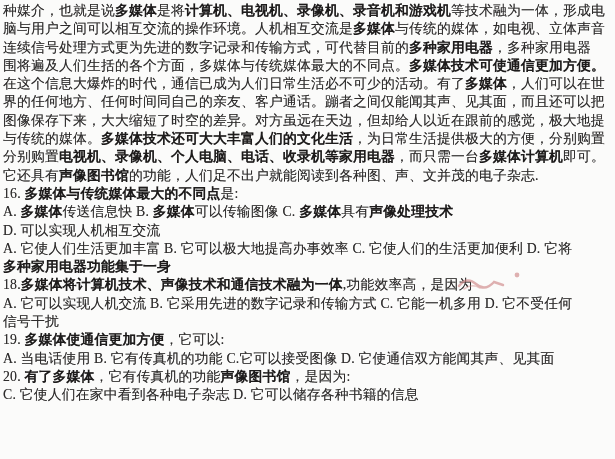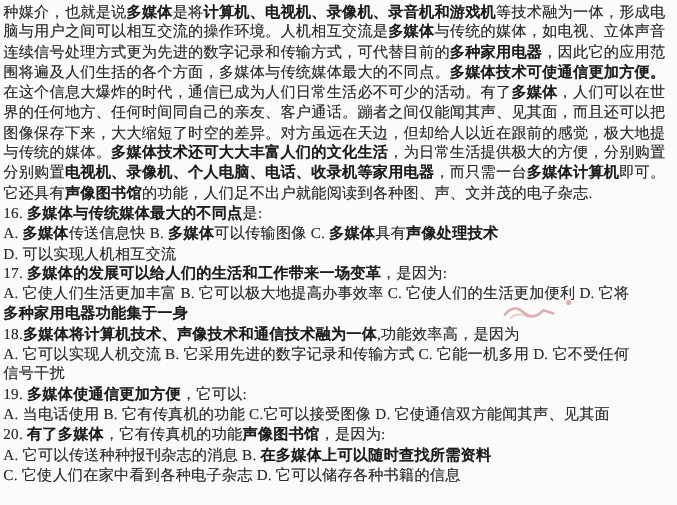--- a/index.html
+++ b/index.html
@@ -33,41 +33,39 @@
   }
 </style>
 </head>
 <body>
 
 <div class="page">
 
   <div>
       <div class="line"><span>种媒介，也就是说</span><span class="kw">多媒体</span><span>是将</span><span class="kw">计算机、电视机、录像机、录音机和游戏机</span><span>等技术融为一体，形成电</span></div>
       <div class="line"><span>脑与用户之间可以相互交流的操作环境。人机相互交流是</span><span class="kw">多媒体</span><span>与传统的媒体，如电视、立体声音</span></div>
-      <div class="line"><span>连续信号处理方式更为先进的数字记录和传输方式，可代替目前的</span><span class="kw">多种家用电器</span><span>，因此它的应用范</span></div>
+      <div class="line"><span>连续信号处理方式更为先进的数字记录和传输方式，可代替目前的</span><span class="kw">多种家用电器</span><span>，多种家用电器</span></div>
       <div class="line"><span>围将遍及人们生括的各个方面，多媒体与传统媒体最大的不同点。</span><span class="kw">多媒体技术可使通信更加方便。</span></div>
       <div class="line"><span>在这个信息大爆炸的时代，通信已成为人们日常生活必不可少的活动。有了</span><span class="kw">多媒体</span><span>，人们可以在世</span></div>
       <div class="line"><span>界的任何地方、任何时间同自己的亲友、客户通话。蹦者之间仅能闻其声、见其面，而且还可以把</span></div>
       <div class="line"><span>图像保存下来，大大缩短了时空的差异。对方虽远在天边，但却给人以近在跟前的感觉，极大地提</span></div>
       <div class="line"><span>与传统的媒体。</span><span class="kw">多媒体技术还可大大丰富人们的文化生活</span><span>，为日常生活提供极大的方便，分别购置</span></div>
       <div class="line"><span>分别购置</span><span class="kw">电视机、录像机、个人电脑、电话、收录机等家用电器</span><span>，而只需一台</span><span class="kw">多媒体计算机</span><span>即可。</span></div>
       <div class="line"><span>它还具有</span><span class="kw">声像图书馆</span><span>的功能，人们足不出户就能阅读到各种图、声、文并茂的电子杂志.</span></div>
       <div class="line"><span>16. </span><span class="kw">多媒体与传统媒体最大的不同点</span><span>是:</span></div>
       <div class="line"><span>A. </span><span class="kw">多媒体</span><span>传送信息快 B. </span><span class="kw">多媒体</span><span>可以传输图像 C. </span><span class="kw">多媒体</span><span>具有</span><span class="kw">声像处理技术</span></div>
       <div class="line"><span>D. 可以实现人机相互交流</span></div>
-      <div class="line"><span>17. </span><span class="kw">多媒体的发展可以给人们的生活和工作带来一场变革</span><span>，是因为:</span></div>
       <div class="line"><span>A. 它使人们生活更加丰富 B. 它可以极大地提高办事效率 C. 它使人们的生活更加便利 D. 它将</span></div>
       <div class="line"><span class="kw">多种家用电器功能集于一身</span></div>
       <div class="line"><span>18.</span><span class="kw">多媒体将计算机技术、声像技术和通信技术融为一体</span><span>,功能效率高，是因为</span></div>
       <div class="line"><span>A. 它可以实现人机交流 B. 它采用先进的数字记录和传输方式 C. 它能一机多用 D. 它不受任何</span></div>
       <div class="line"><span>信号干扰</span></div>
       <div class="line"><span>19. </span><span class="kw">多媒体使通信更加方便</span><span>，它可以:</span></div>
       <div class="line"><span>A. 当电话使用 B. 它有传真机的功能 C.它可以接受图像 D. 它使通信双方能闻其声、见其面</span></div>
       <div class="line"><span>20. </span><span class="kw">有了多媒体</span><span>，它有传真机的功能</span><span class="kw">声像图书馆</span><span>，是因为:</span></div>
-      <div class="line"><span>A. 它可以传送种种报刊杂志的消息 B. </span><span class="kw">在多媒体上可以随时查找所需资料</span></div>
       <div class="line"><span>C. 它使人们在家中看到各种电子杂志 D. 它可以储存各种书籍的信息</span></div>
     </div>
 
   <svg class="red-mark" viewBox="0 0 72 22" xmlns="http://www.w3.org/2000/svg" style="color: rgb(204, 127, 127);">
     <path d="M3 15 Q 11 5 20 13 T 38 11 L 47 14" fill="none" stroke="currentColor" stroke-width="2.4" stroke-linecap="round"></path>
     <path d="M8 18 Q 16 12 24 17" fill="none" stroke="currentColor" stroke-width="1.6" stroke-linecap="round" opacity="0.7"></path>
     <circle cx="61" cy="4" r="2.4" fill="currentColor"></circle>
   </svg>
 
 </div>

